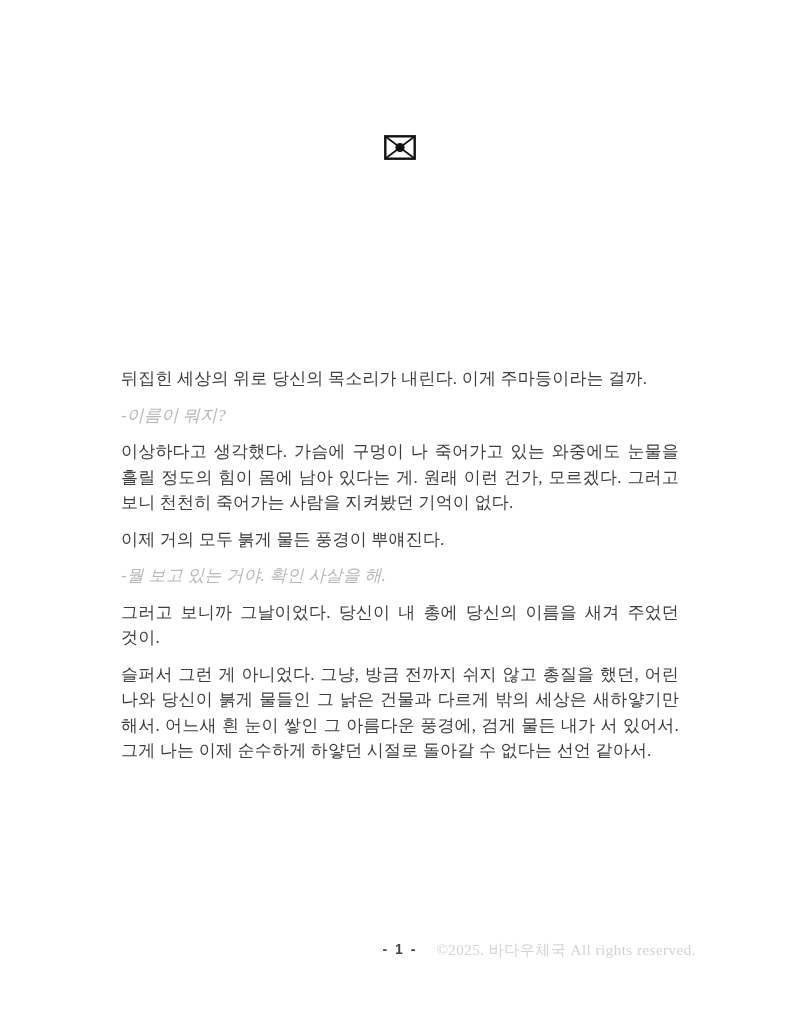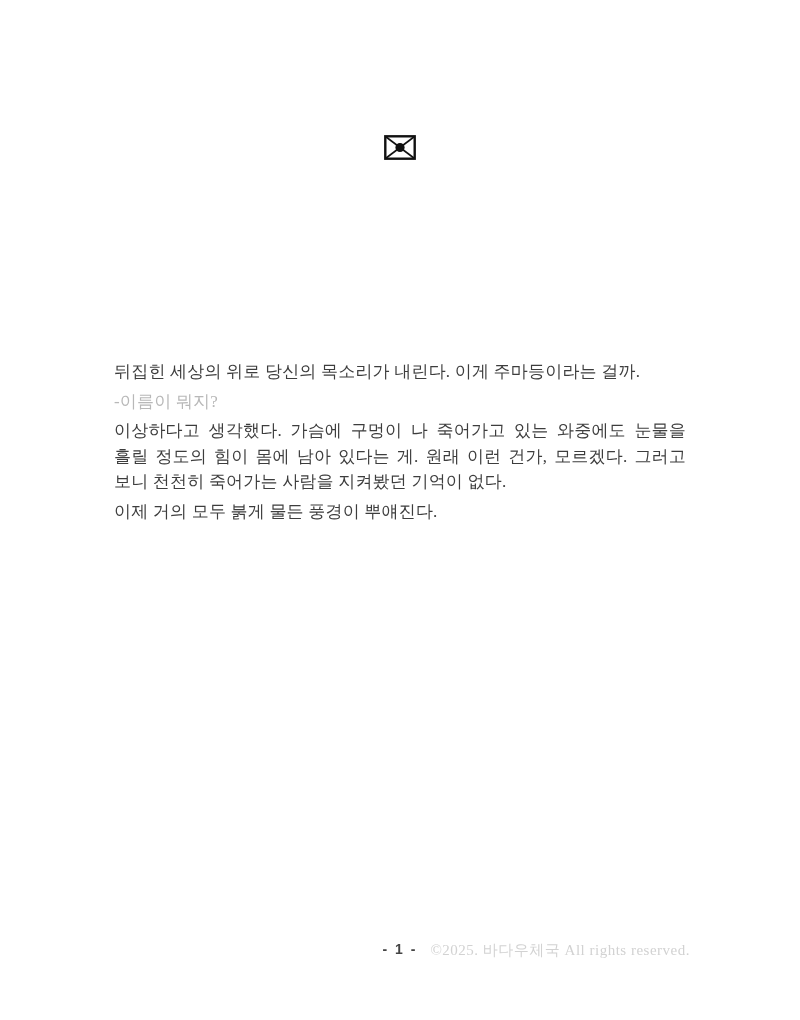--- a/index.html
+++ b/index.html
@@ -24,31 +24,32 @@
     justify-content: center;
   }
   .icon-wrap svg { display: block; }
   .body-text {
     position: absolute;
     top: 355px;
     left: 110px;
     width: 580px;
   }
   .body-text p {
-    margin: 4px;
+    margin: 11px;
     font-size: 17px;
     line-height: 25.5px;
     color: #3d3d3d;
     text-align: justify;
     word-break: keep-all;
     letter-spacing: 0.2px;
   }
   .body-text p.dialogue {
     color: #b8b8b8;
     text-align: left;
+    font-style: italic;
   }
   .body-text p.continues {
     text-align-last: justify;
   }
   .page-footer {
     position: absolute;
     left: 0;
     top: 941px;
     width: 100%;
     height: 22px;
@@ -60,21 +61,21 @@
     width: 100%;
     text-align: center;
     color: #444444;
     letter-spacing: 2px;
     font-family: "Liberation Sans", "DejaVu Sans", sans-serif;
     font-weight: bold;
     font-size: 14px;
   }
   .copyright {
     position: absolute;
-    right: 110px;
+    right: 104px;
     top: 0;
     color: #d2d2d2;
     font-size: 15px;
     letter-spacing: 0.5px;
     white-space: nowrap;
   }
 </style>
 </head>
 <body>
 
@@ -87,20 +88,23 @@
       <line x1="30.5" y1="1.5" x2="1.5" y2="23.5" stroke="#111111" stroke-width="1.6"></line>
       <circle cx="16" cy="12.5" r="4.6" fill="#111111"></circle>
     </svg>
   </div>
 
   <main class="body-text" id="paragraphs">
       <p class="narration">뒤집힌 세상의 위로 당신의 목소리가 내린다. 이게 주마등이라는 걸까.</p>
       <p class="dialogue">-이름이 뭐지?</p>
       <p class="narration">이상하다고 생각했다. 가슴에 구멍이 나 죽어가고 있는 와중에도 눈물을 흘릴 정도의 힘이 몸에 남아 있다는 게. 원래 이런 건가, 모르겠다. 그러고 보니 천천히 죽어가는 사람을 지켜봤던 기억이 없다.</p>
       <p class="narration">이제 거의 모두 붉게 물든 풍경이 뿌얘진다.</p>
+      <p class="dialogue">-뭘 보고 있는 거야. 확인 사살을 해.</p>
+      <p class="narration">그러고 보니까 그날이었다. 당신이 내 총에 당신의 이름을 새겨 주었던 것이.</p>
+      <p class="narration">슬퍼서 그런 게 아니었다. 그냥, 방금 전까지 쉬지 않고 총질을 했던, 어린 나와 당신이 붉게 물들인 그 낡은 건물과 다르게 밖의 세상은 새하얗기만 해서. 어느새 흰 눈이 쌓인 그 아름다운 풍경에, 검게 물든 내가 서 있어서. 그게 나는 이제 순수하게 하얗던 시절로 돌아갈 수 없다는 선언 같아서.</p>
     </main>
 
   <footer class="page-footer">
     <span class="page-number">- 1 -</span>
     <span class="copyright">©2025. 바다우체국 All rights reserved.</span>
   </footer>
 
 </div>
 
 </body></html>

